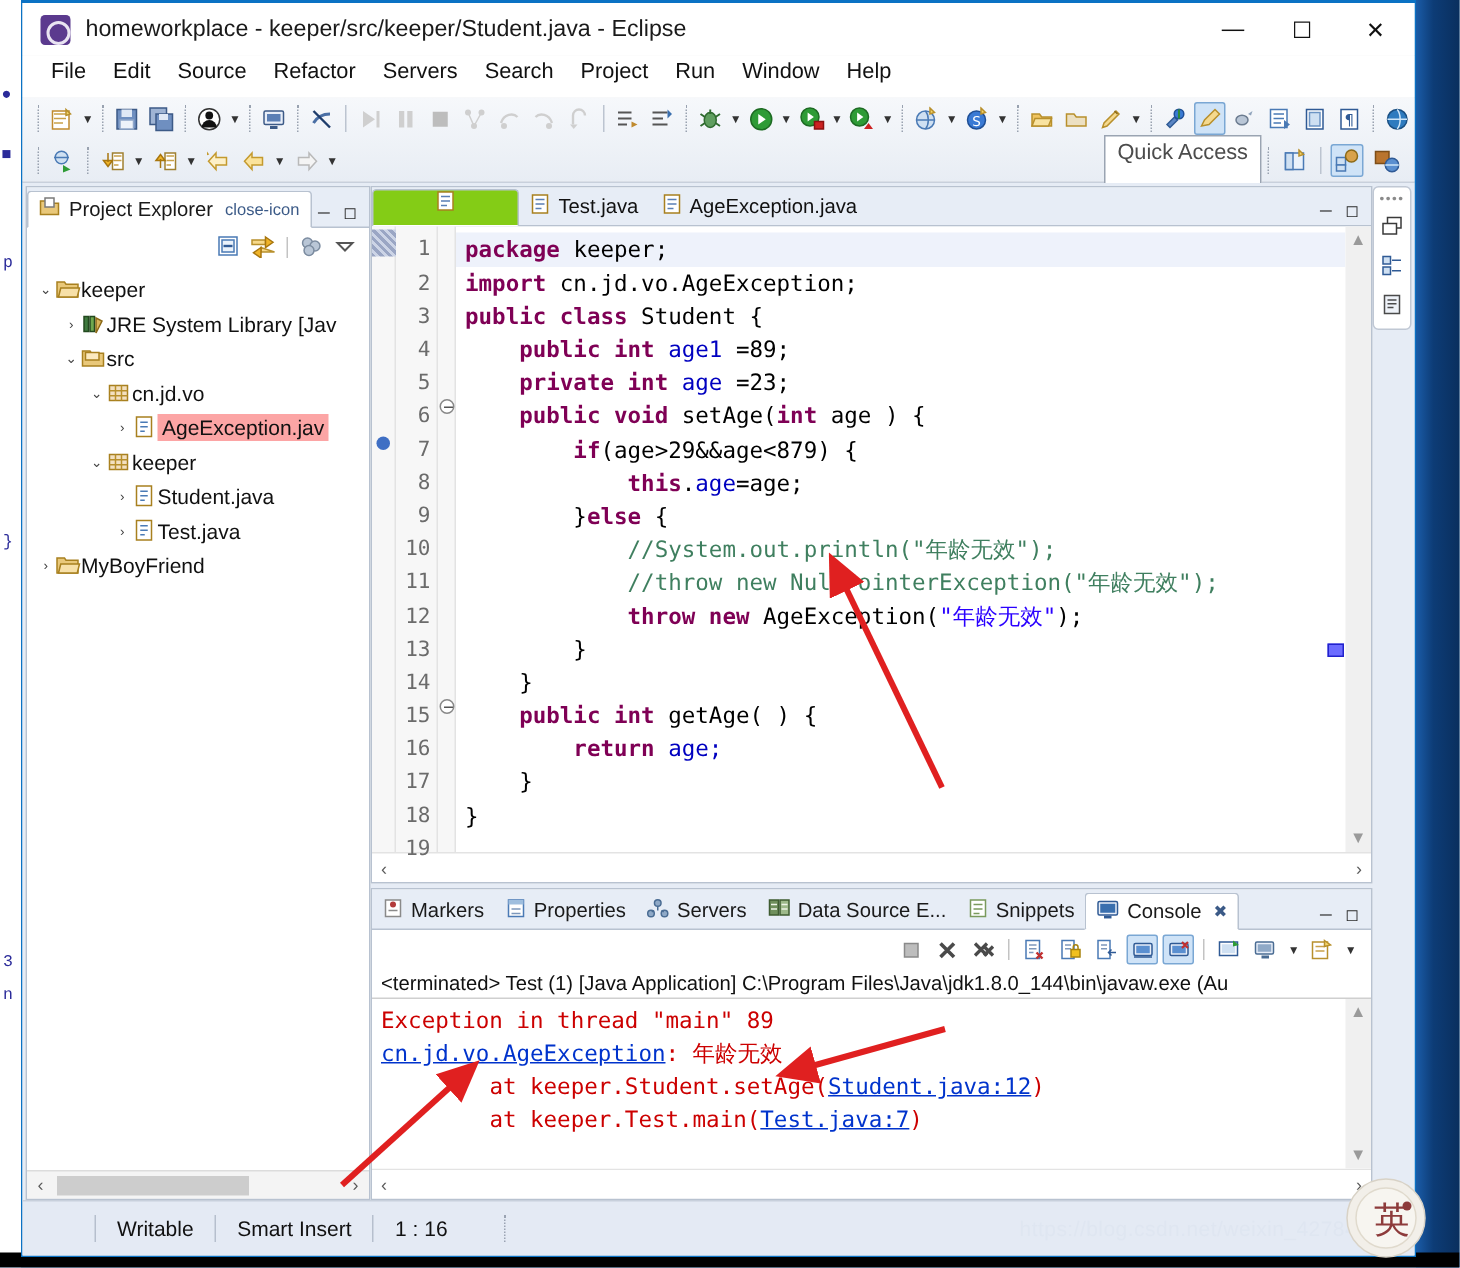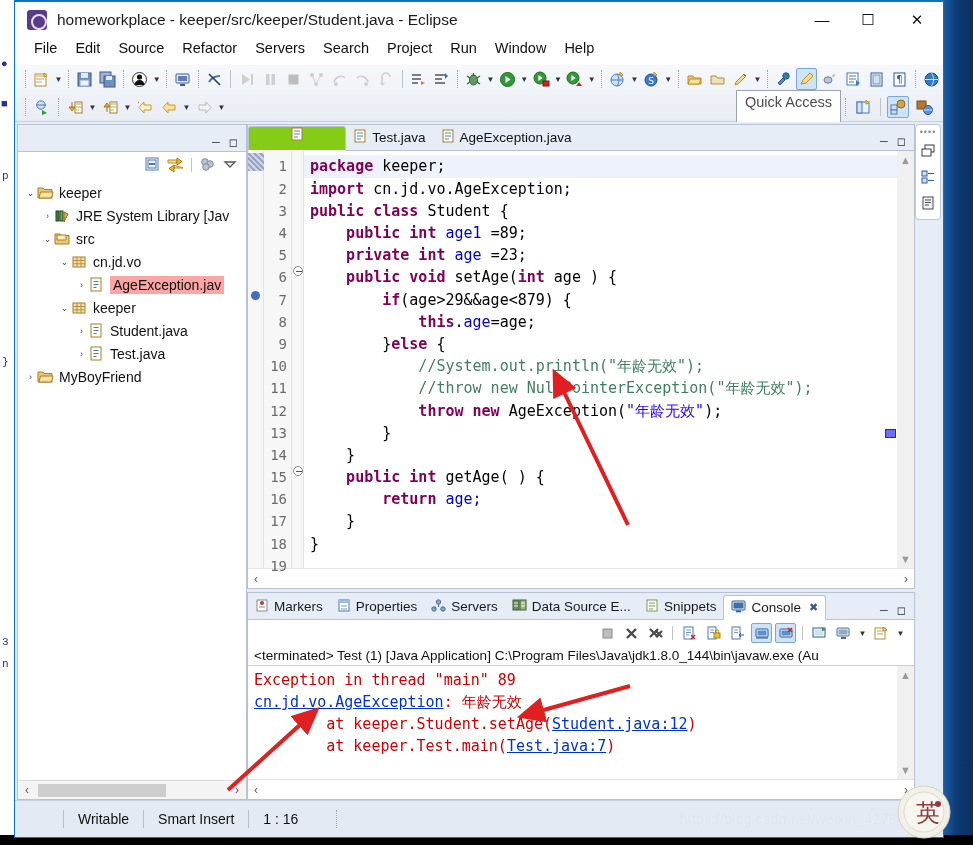--- a/index.html
+++ b/index.html
@@ -78,21 +78,21 @@
   .part-minmax{ margin-left:auto; display:flex; gap:9px; padding:0 8px 4px 0; align-items:flex-end;
      color:#2b2b2b; }
   .part-minmax span{ font-size:11px; line-height:10px; }
 
   
   #pe-toolbar{ height:26px; display:flex; align-items:center; justify-content:flex-end;
      gap:7px; padding-right:9px; background:#fff; }
   #pe-tree{ flex:1 1 auto; overflow:hidden; padding-top:3px; font-size:14px; background:#fff; position:relative;}
   .tree-row{ display:flex; align-items:center; height:23px; white-space:nowrap; }
   .tree-row .twisty{ width:13px; text-align:center; font-size:9px; color:#444; flex:0 0 auto; }
-  .tree-row .tlabel{ margin-left:5px; color:#111; }
+  .tree-row .tlabel{ color:#111; }
   .tree-row.selected .tlabel{ background:#fca5a5; padding:1px 3px; }
   .ticon{ width:17px; height:17px; flex:0 0 auto; display:flex; align-items:center; justify-content:center; }
   #pe-hscroll{ height:19px; background:#f4f4f4; border-top:1px solid #dcdcdc;
      display:flex; align-items:center; flex:0 0 auto; }
   #pe-hscroll .ar{ width:18px; text-align:center; font-size:12px; color:#5a5a5a; }
   #pe-hscroll .thumb{ height:13px; background:#cdcdcd; width:128px; margin-left:2px; }
 
   
   #editor-part{ flex:0 0 auto; height:465px; }
   .etab{ display:flex; align-items:center; gap:5px; height:25px; padding:0 8px;
@@ -507,20 +507,30 @@
         </div>
       </div>
     </div>
   </div>
 
   <div id="workbench">
 
     <div id="left-col">
       <div class="part" style="flex:1 1 auto;">
         <div class="part-tabs">
+          <div class="ptab active">
+            <span>
+              <svg width="15" height="15">
+                  <path d="M1 12V3h5l1 1.5h6V12z" fill="#e9c87a" stroke="#a8801f"></path>
+                  <rect x="4" y="1" width="6" height="6" fill="#fff" stroke="#7a7a7a"></rect>
+                </svg>
+            </span>
+            <span>Project Explorer</span>
+            <span class="close">close-icon</span>
+          </div>
           <div class="part-minmax">
             <span>─</span>
             <span>◻</span>
           </div>
         </div>
 
         <div id="pe-toolbar">
           <span>
             <svg width="16" height="16">
                 <rect x="2" y="2" width="12" height="12" fill="#fff" stroke="#4a7ab5"></rect>

